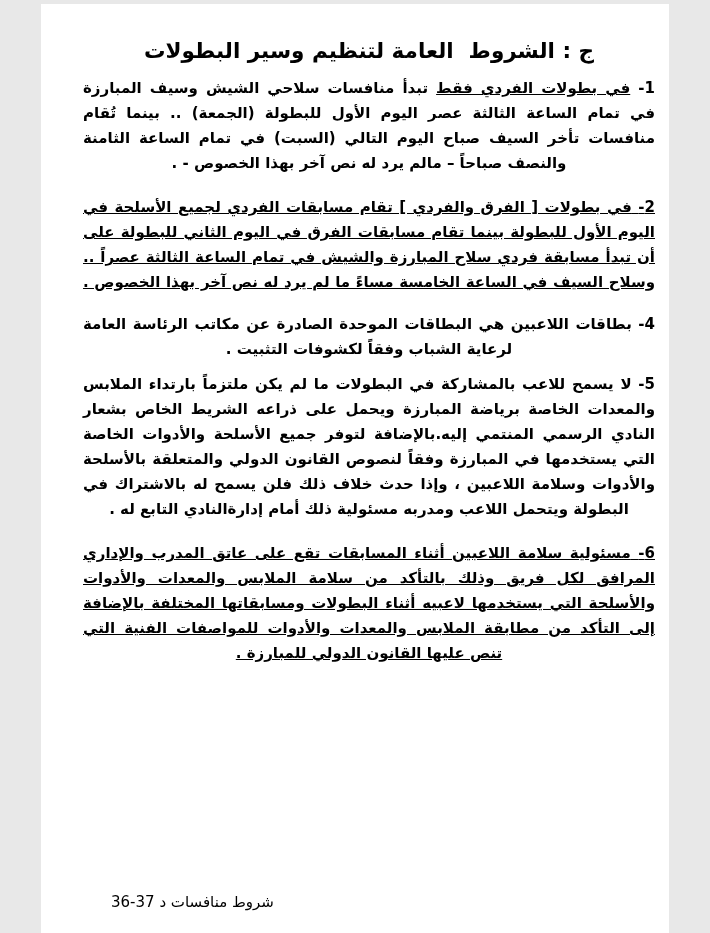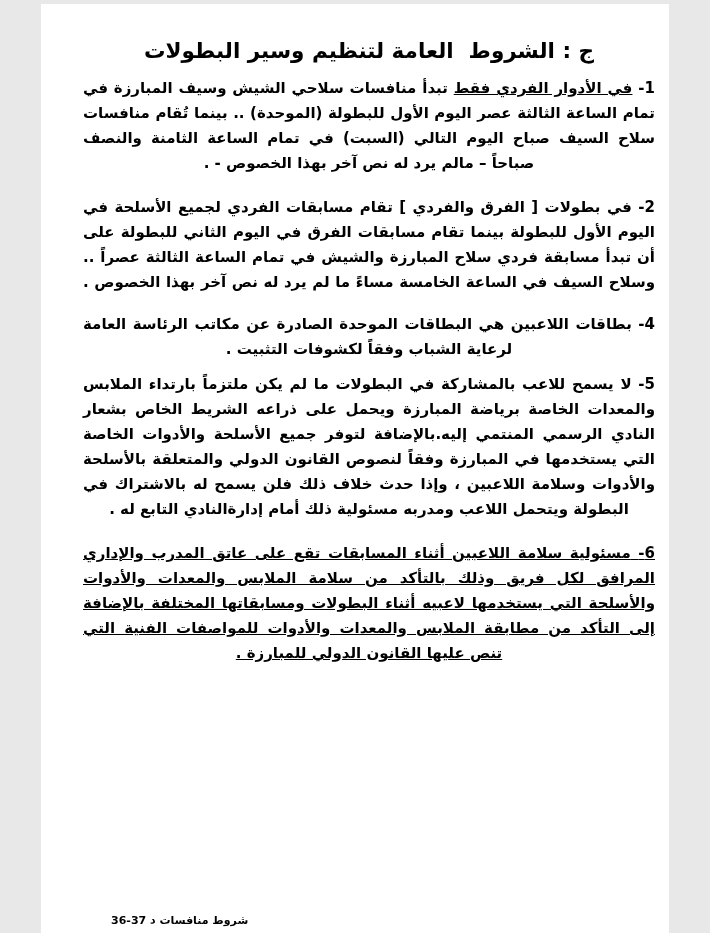--- a/index.html
+++ b/index.html
@@ -29,48 +29,48 @@
   .item {
     margin: 0 0 19px 0;
     font-size: 15px;
     line-height: 25px;
     text-align: justify;
     text-align-last: center;
   }
   .item.gap-after-sm { margin-bottom: 10px; }
   .item.gap-after-md { margin-bottom: 17px; }
   .item.gap-after-lg { margin-bottom: 27px; text-decoration: underline; }
-  .item.last-just { text-align-last: justify; }
+  .item.last-just { text-align-last: justify; text-decoration: underline; }
   .marker { white-space: nowrap; }
   .u { text-decoration: underline; }
   .footer {
     position: absolute;
-    bottom: 10px;
+    bottom: 26px;
     left: 70px;
     direction: rtl;
-    font-size: 11px;
-    font-weight: bold;
+    font-size: 15px;
+    font-weight: normal;
     color: #000;
   }
 </style>
 </head>
 <body>
 
 <div class="page">
 
   <h1 class="title">
     <span class="tline">ج : الشروط&nbsp; العامة لتنظيم وسير البطولات</span>
   </h1>
 
   <div class="body-list">
 
     <p class="item">
       <span class="marker">1-</span>
-      <span class="u">في الأدوار الفردي فقط</span>
-      <span>تبدأ منافسات سلاحي الشيش وسيف المبارزة في تمام الساعة الثالثة عصر اليوم الأول للبطولة (الموحدة) .. بينما تُقام منافسات سلاح السيف صباح اليوم التالي (السبت) في تمام الساعة الثامنة والنصف صباحاً – مالم يرد له نص آخر بهذا الخصوص - .</span>
+      <span class="u">في بطولات الفردي فقط</span>
+      <span>تبدأ منافسات سلاحي الشيش وسيف المبارزة في تمام الساعة الثالثة عصر اليوم الأول للبطولة (الجمعة) .. بينما تُقام منافسات تأخر السيف صباح اليوم التالي (السبت) في تمام الساعة الثامنة والنصف صباحاً – مالم يرد له نص آخر بهذا الخصوص - .</span>
     </p>
 
     <p class="item gap-after-md last-just">
       <span class="marker">2-</span>
       <span>في بطولات [ الفرق والفردي ] تقام مسابقات الفردي لجميع الأسلحة في اليوم الأول للبطولة بينما تقام مسابقات الفرق في اليوم الثاني للبطولة على أن تبدأ مسابقة فردي سلاح المبارزة والشيش في تمام الساعة الثالثة عصراً .. وسلاح السيف في الساعة الخامسة مساءً ما لم يرد له نص آخر بهذا الخصوص .</span>
     </p>
 
 
     <p class="item gap-after-sm">
       <span class="marker">4-</span>

